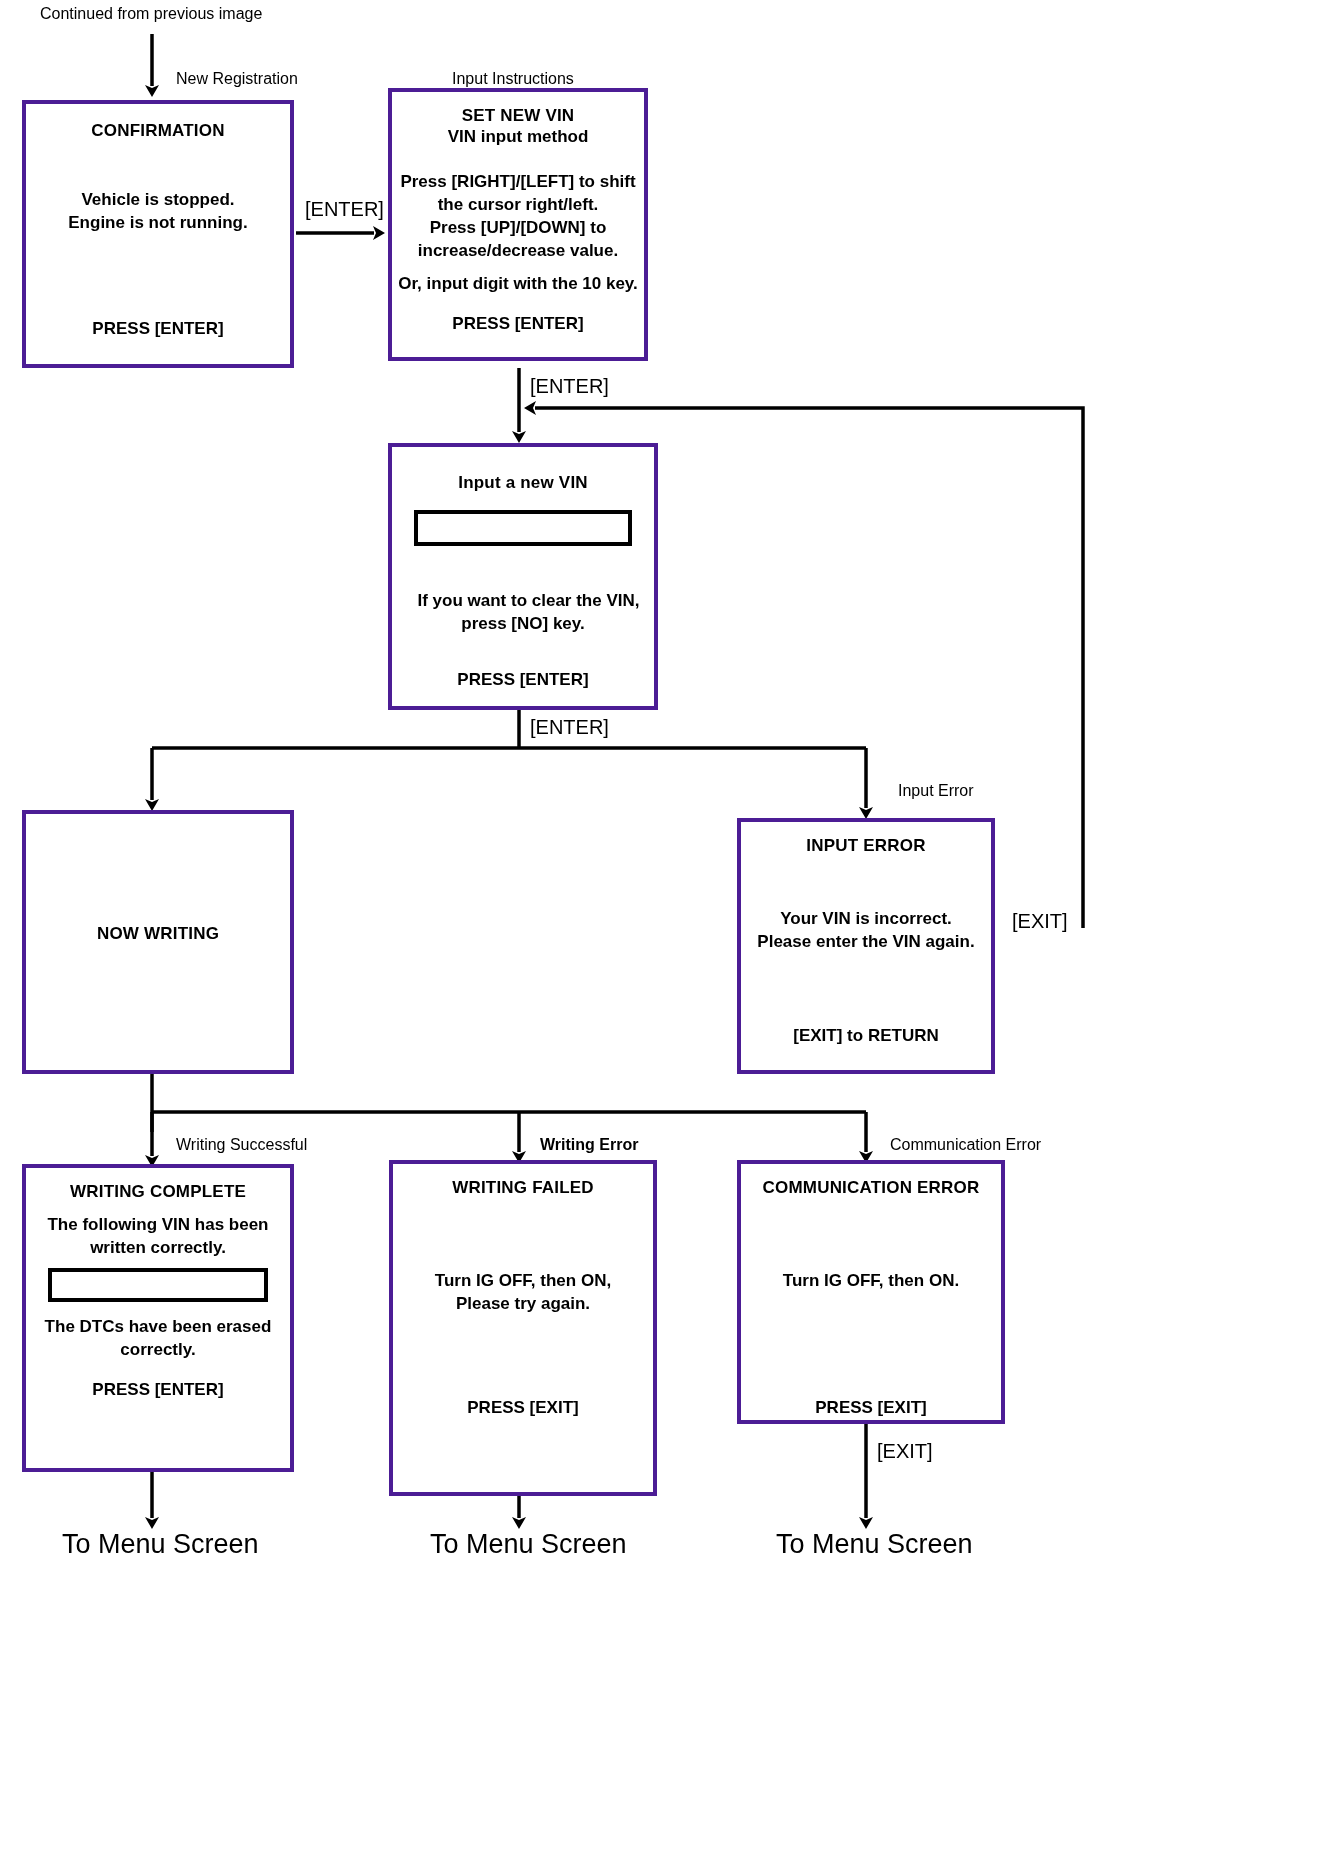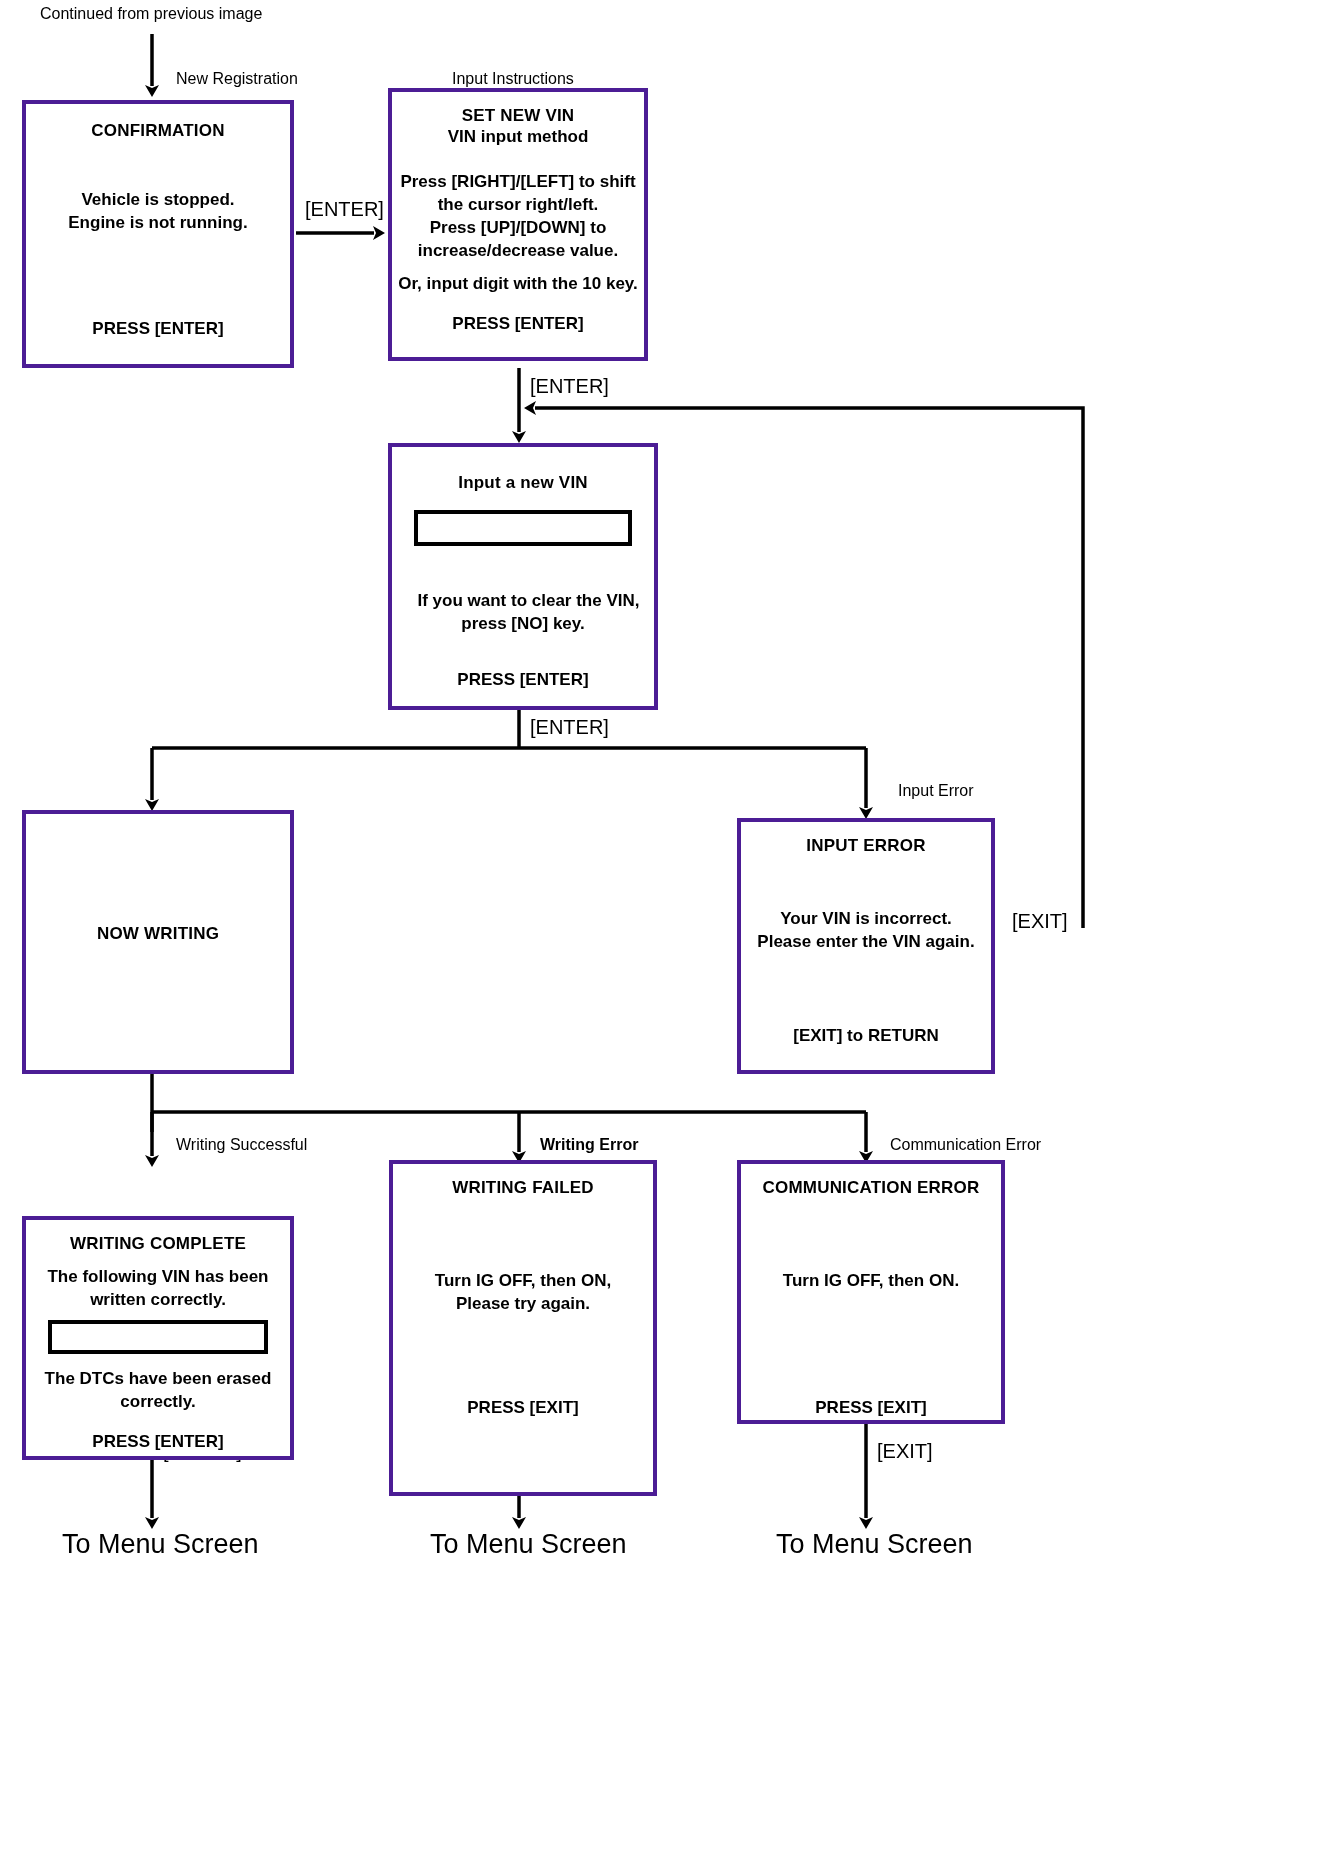--- a/index.html
+++ b/index.html
@@ -161,21 +161,21 @@
     <div class="lcd-title" style="margin-top:110px;">NOW WRITING</div>
   </div>
 
   <div class="node" style="left:737px; top:818px; width:258px; height:256px;">
     <div class="lcd-title" style="margin-top:14px;">INPUT ERROR</div>
     <div class="lcd-line" style="margin-top:52px;">Your VIN is incorrect.</div>
     <div class="lcd-line">Please enter the VIN again.</div>
     <div class="lcd-foot" style="margin-top:72px;">[EXIT] to RETURN</div>
   </div>
 
-  <div class="node" style="left:22px; top:1216px; width:272px; height:244px;">
+  <div class="node" style="left:22px; top:1164px; width:272px; height:308px;">
     <div class="lcd-title" style="margin-top:14px;">WRITING COMPLETE</div>
     <div class="lcd-line" style="margin-top:12px;">The following VIN has been</div>
     <div class="lcd-line">written correctly.</div>
     <div class="vinbox" style="margin:8px 22px 0 22px; height:34px;"></div>
     <div class="lcd-line" style="margin-top:14px;">The DTCs have been erased</div>
     <div class="lcd-line">correctly.</div>
     <div class="lcd-foot" style="margin-top:18px;">PRESS [ENTER]</div>
   </div>
 
   <div class="node" style="left:389px; top:1160px; width:268px; height:336px;">

